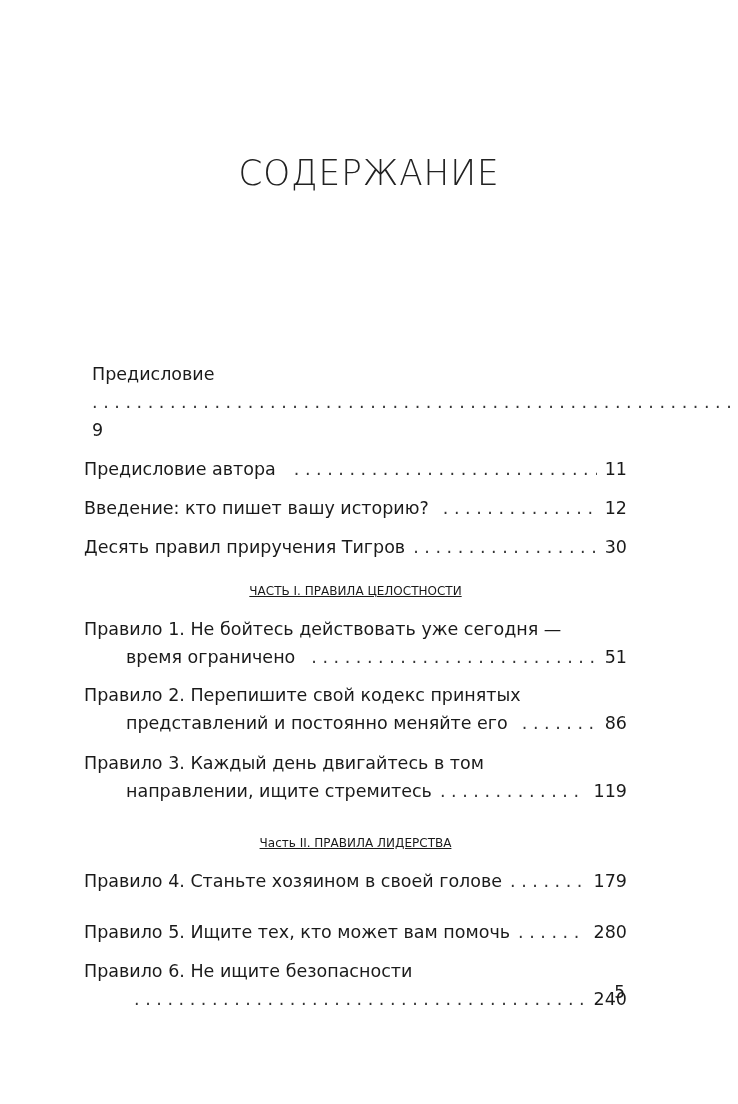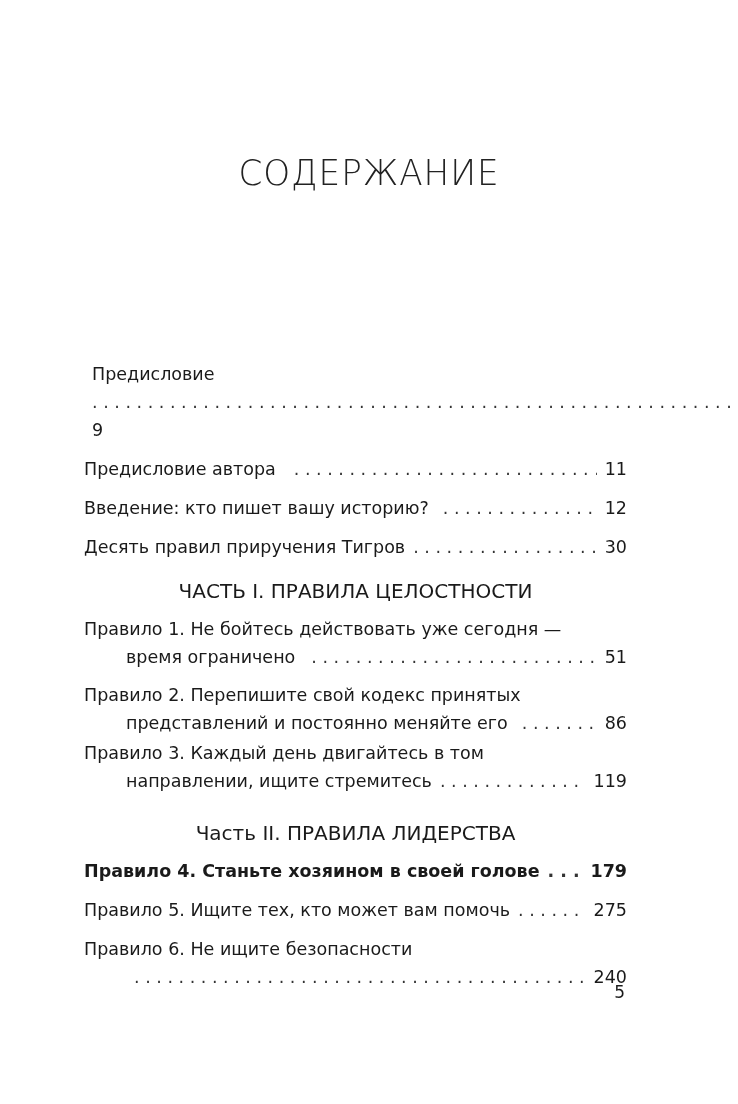--- a/index.html
+++ b/index.html
@@ -11,21 +11,21 @@
       transform: scaleX(0.95);
     }
     .toc { position: absolute; left: 84px; width: 543px; top: 360px; font-size: 17.5px; }
     .entry { display: flex; align-items: baseline; white-space: nowrap; line-height: 28px; }
     .entry .label { flex: 0 0 auto; }
     .entry .dots { flex: 1 1 auto; overflow: hidden; margin: 0 8px; letter-spacing: 4px; color: #333; }
     .entry .dots::before { content: ". . . . . . . . . . . . . . . . . . . . . . . . . . . . . . . . . . . . . . . . . . . . . . . . . . . . . . . . . . . . . . . . . . . . . . . . . . . . . . . ."; letter-spacing: 0; }
     .entry .page { flex: 0 0 auto; text-align: right; }
     .first-line { line-height: 28px; white-space: nowrap; }
     .indent { padding-left: 42px; align-items: center; }
-    .part-heading { text-align: center; font-size: 20px; line-height: 28px; }
+    .part-heading { text-align: center; font-size: 12px; line-height: 28px; text-decoration: underline; }
     .page-number { position: absolute; right: 113px; top: 982px; font-size: 17px; }
   </style>
 </head>
 <body>
 
 <div class="title">СОДЕРЖАНИЕ</div>
 
 <div class="toc">
 
   <div class="entry" style="margin-bottom:11px;flex-direction:column;">
@@ -53,49 +53,49 @@
 
   <div style="margin-bottom:10px;">
     <div class="first-line">Правило 1. Не бойтесь действовать уже сегодня —</div>
     <div class="entry indent">
       <span class="label">время ограничено</span>
       <span class="dots" style="margin-left:16px;"></span>
       <span class="page">51</span>
     </div>
   </div>
 
-  <div style="margin-bottom:2px;">
+  <div style="margin-bottom:12px;">
     <div class="first-line">Правило 2. Перепишите свой кодекс принятых</div>
     <div class="entry indent">
       <span class="label">представлений и постоянно меняйте его</span>
       <span class="dots" style="margin-left:14px;"></span>
       <span class="page">86</span>
     </div>
   </div>
 
   <div style="margin-bottom:24px;">
     <div class="first-line">Правило 3. Каждый день двигайтесь в том</div>
     <div class="entry indent">
       <span class="label">направлении, ищите стремитесь</span>
       <span class="dots"></span>
       <span class="page">119</span>
     </div>
   </div>
 
   <div class="part-heading" style="margin-bottom:10px;">Часть II. ПРАВИЛА ЛИДЕРСТВА</div>
 
-  <div class="entry" style="margin-bottom:11px;font-weight:bold;">
+  <div class="entry" style="margin-bottom:23px;">
     <span class="label">Правило 4. Станьте хозяином в своей голове</span>
     <span class="dots"></span>
     <span class="page">179</span>
   </div>
   <div class="entry" style="margin-bottom:11px;">
     <span class="label">Правило 5. Ищите тех, кто может вам помочь</span>
     <span class="dots"></span>
-    <span class="page">275</span>
+    <span class="page">280</span>
   </div>
   <div>
     <div class="first-line">Правило 6. Не ищите безопасности</div>
     <div class="entry indent">
       <span class="dots"></span>
       <span class="page">240</span>
     </div>
   </div>
 </div>
 

